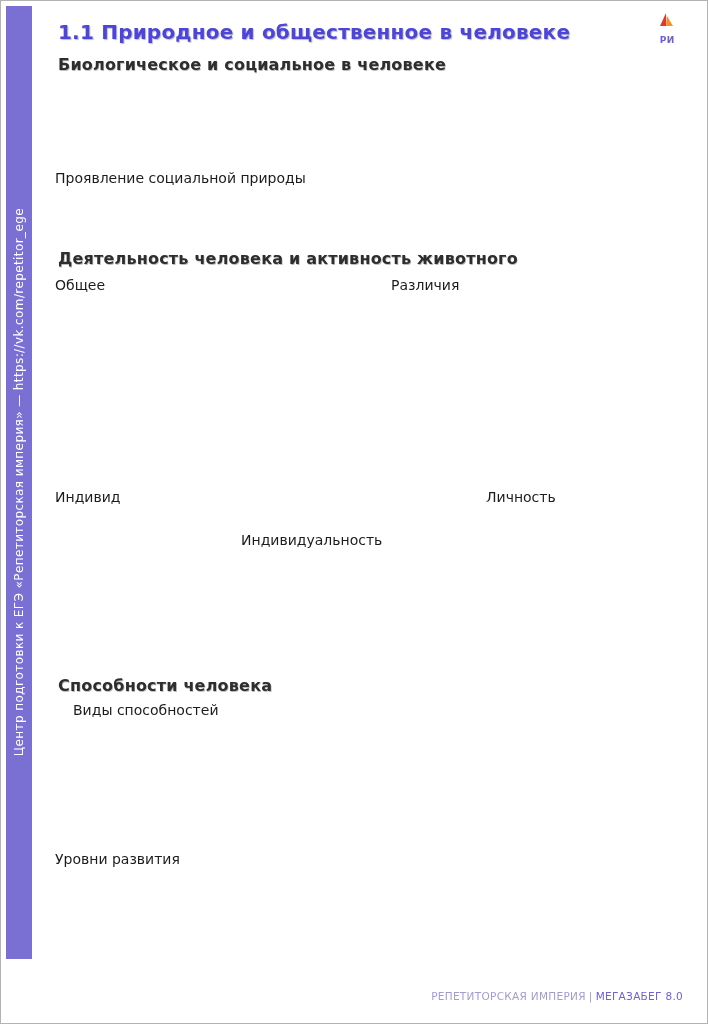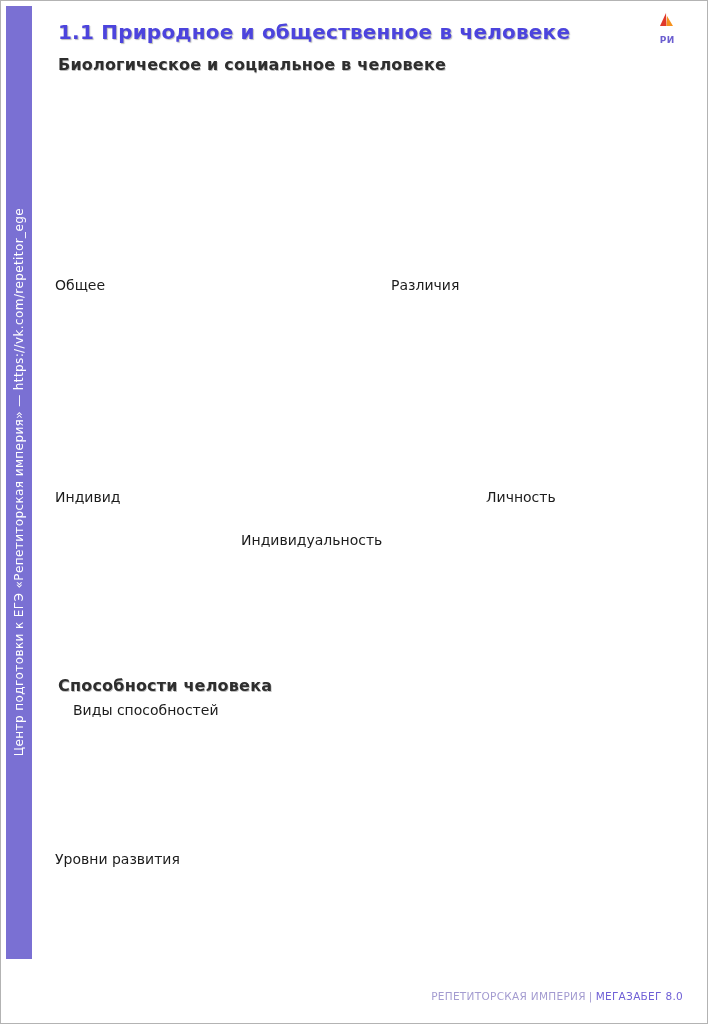--- a/index.html
+++ b/index.html
@@ -64,21 +64,23 @@
     <svg width="17" height="14" viewBox="0 0 17 14">
       <path d="M2 13 L8 0 L8.5 13 Z" fill="#e0392b"></path>
       <path d="M8.5 13 L9 3 L15 13 Z" fill="#f6921e"></path>
     </svg>
     <span class="logo-text">РИ</span>
   </div>
 
   <h1 class="title">1.1 Природное и общественное в человеке</h1>
 
   <h2 class="heading" style="top:54px; left:57px;">Биологическое и социальное в человеке</h2>
+  <div class="text" style="top:169px; left:54px;">Проявление социальной природы</div>
 
+  <h2 class="heading" style="top:248px; left:57px;">Деятельность человека и активность животного</h2>
   <div class="text" style="top:276px; left:54px;text-align:center;">Общее</div>
   <div class="text" style="top:276px; left:390px;">Различия</div>
 
   <div class="text" style="top:488px; left:54px;">Индивид</div>
   <div class="text" style="top:488px; left:240px;margin-top:43px;">Индивидуальность</div>
   <div class="text" style="top:488px; left:485px;">Личность</div>
 
   <h2 class="heading" style="top:675px; left:57px;">Способности человека</h2>
   <div class="text" style="top:701px; left:72px;text-align:center;">Виды способностей</div>
   <div class="text" style="top:850px; left:54px;">Уровни развития</div>

